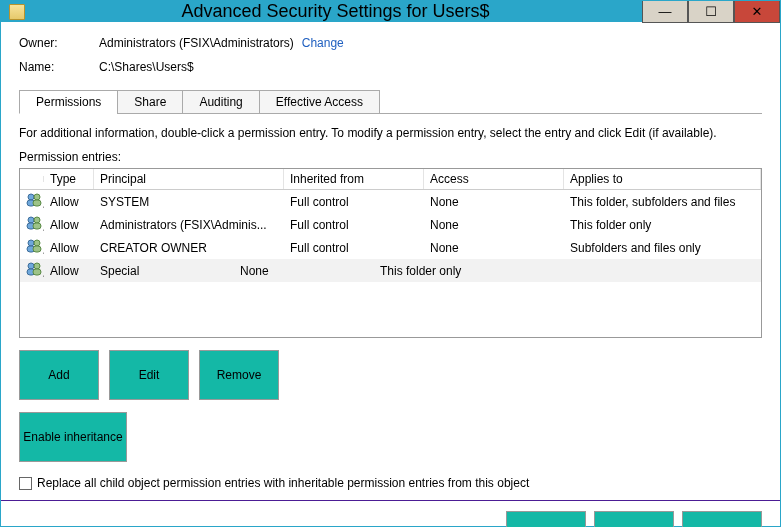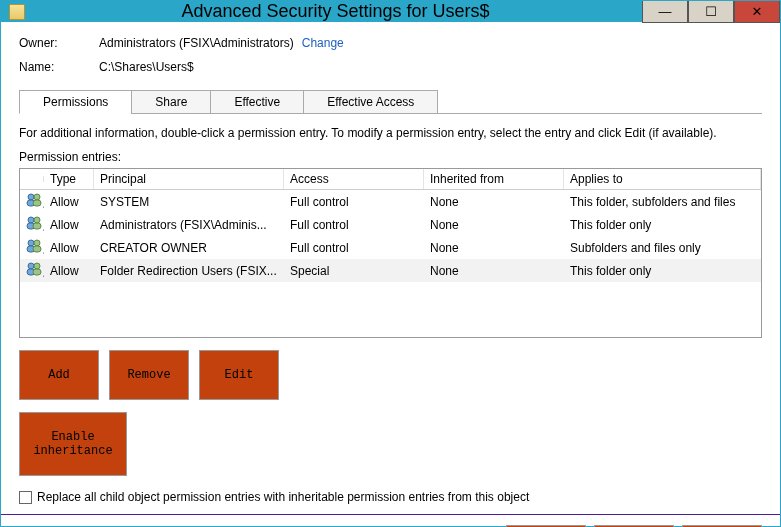--- a/index.html
+++ b/index.html
@@ -80,21 +80,21 @@
   .tabs {
     display: flex;
     margin-top: 6px;
     position: relative;
     z-index: 2;
   }
   .tab {
     border: 1px solid #aaa;
     border-bottom: 1px solid #fff;
     background: #fff;
-    padding: 4px 23px;
+    padding: 4px 16px;
     margin-right: -1px;
     cursor: pointer;
   }
   .tab.inactive {
     border-bottom: 1px solid #aaa;
     background: #f5f5f5;
   }
   .tab-underline {
     border-bottom: 1px solid #aaa;
     margin-top: -1px;
@@ -137,26 +137,25 @@
   .col-inherited { width: 140px; flex: none; }
   .col-applies { flex: 1; }
   .perm-icon {
     width: 16px; height: 16px;
     display: inline-block;
   }
   .perm-icon svg { display:block; }
   .btn-row { margin-top: 12px; display: flex; gap: 10px; }
   .btn {
     border: 1px solid #999;
-    background: #c2410c;
+    background: #14b8a6;
     padding: 17px 0;
     width: 80px;
     text-align: center;
     cursor: pointer;
-    font-family: Liberation Mono, monospace;
   }
   .btn-wide { width: 108px; }
   .checkbox-row {
     margin-top: 14px;
     display: flex;
     align-items: center;
     gap: 5px;
   }
   .checkbox {
     width: 13px; height: 13px;
@@ -193,35 +192,35 @@
       <span class="link">Change</span>
     </div>
     <div class="field-row">
       <div class="field-label">Name:</div>
       <div class="field-value">C:\Shares\Users$</div>
     </div>
 
     <div class="tabs">
       <div class="tab">Permissions</div>
       <div class="tab inactive">Share</div>
-      <div class="tab inactive">Effective</div>
+      <div class="tab inactive">Auditing</div>
       <div class="tab inactive">Effective Access</div>
     </div>
     <div class="tab-underline"></div>
 
     <div class="info-text">For additional information, double-click a permission entry. To modify a permission entry, select the entry and click Edit (if available).</div>
     <div class="entries-label">Permission entries:</div>
 
     <div class="grid">
       <div class="grid-header">
         <div class="cell col-icon"></div>
         <div class="cell col-type">Type</div>
         <div class="cell col-principal">Principal</div>
+        <div class="cell col-inherited">Inherited from</div>
         <div class="cell col-access">Access</div>
-        <div class="cell col-inherited">Inherited from</div>
         <div class="cell col-applies">Applies to</div>
       </div>
       <div id="grid-body">
           <div class="grid-row">
             <div class="cell col-icon"><span class="perm-icon"><svg viewBox="0 0 16 16" width="16" height="16">
                   <circle cx="5" cy="5" r="3" fill="#6fa8dc" stroke="#3d6d9a"></circle>
                   <circle cx="11" cy="5" r="3" fill="#9dc388" stroke="#5a8a45"></circle>
                   <rect x="1" y="8" width="8" height="6" rx="3" fill="#6fa8dc" stroke="#3d6d9a"></rect>
                   <rect x="7" y="8" width="8" height="6" rx="3" fill="#9dc388" stroke="#5a8a45"></rect>
                 </svg></span></div>
@@ -258,32 +257,31 @@
             <div class="cell col-applies">Subfolders and files only</div>
           </div>
           <div class="grid-row selected">
             <div class="cell col-icon"><span class="perm-icon"><svg viewBox="0 0 16 16" width="16" height="16">
                   <circle cx="5" cy="5" r="3" fill="#6fa8dc" stroke="#3d6d9a"></circle>
                   <circle cx="11" cy="5" r="3" fill="#9dc388" stroke="#5a8a45"></circle>
                   <rect x="1" y="8" width="8" height="6" rx="3" fill="#6fa8dc" stroke="#3d6d9a"></rect>
                   <rect x="7" y="8" width="8" height="6" rx="3" fill="#9dc388" stroke="#5a8a45"></rect>
                 </svg></span></div>
             <div class="cell col-type">Allow</div>
-            <div class="cell col-principal">Folder Redirection Users (FSIX...</div>
             <div class="cell col-access">Special</div>
             <div class="cell col-inherited">None</div>
             <div class="cell col-applies">This folder only</div>
           </div>
         </div>
     </div>
 
     <div class="btn-row">
       <div class="btn">Add</div>
+      <div class="btn">Edit</div>
       <div class="btn">Remove</div>
-      <div class="btn">Edit</div>
     </div>
 
     <div class="btn-row">
       <div class="btn btn-wide">Enable inheritance</div>
     </div>
 
     <div class="checkbox-row">
       <div class="checkbox"></div>
       <span>Replace all child object permission entries with inheritable permission entries from this object</span>
     </div>

